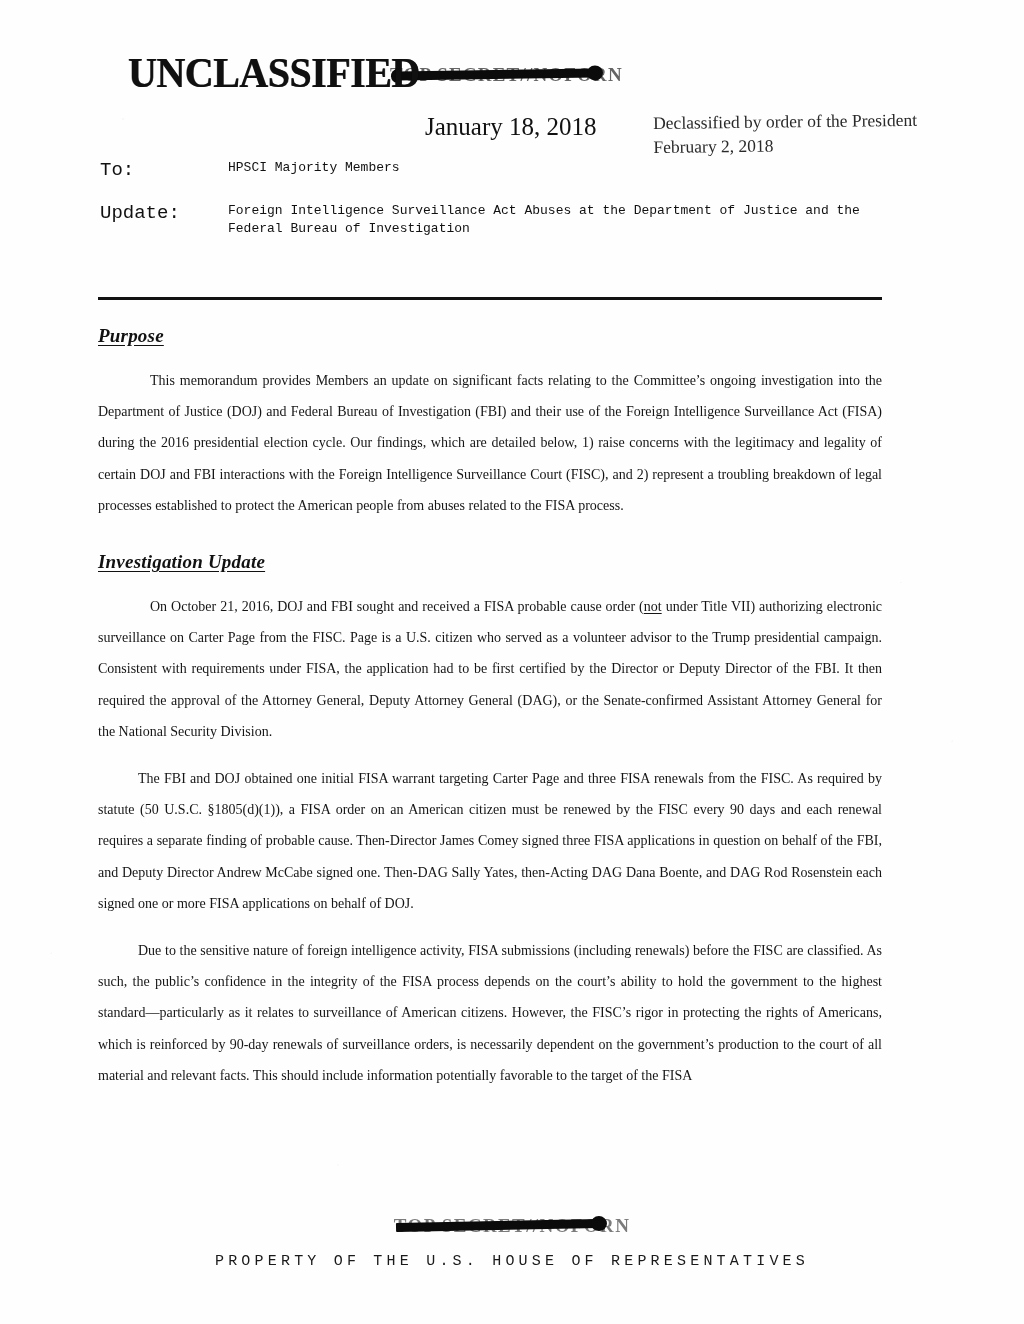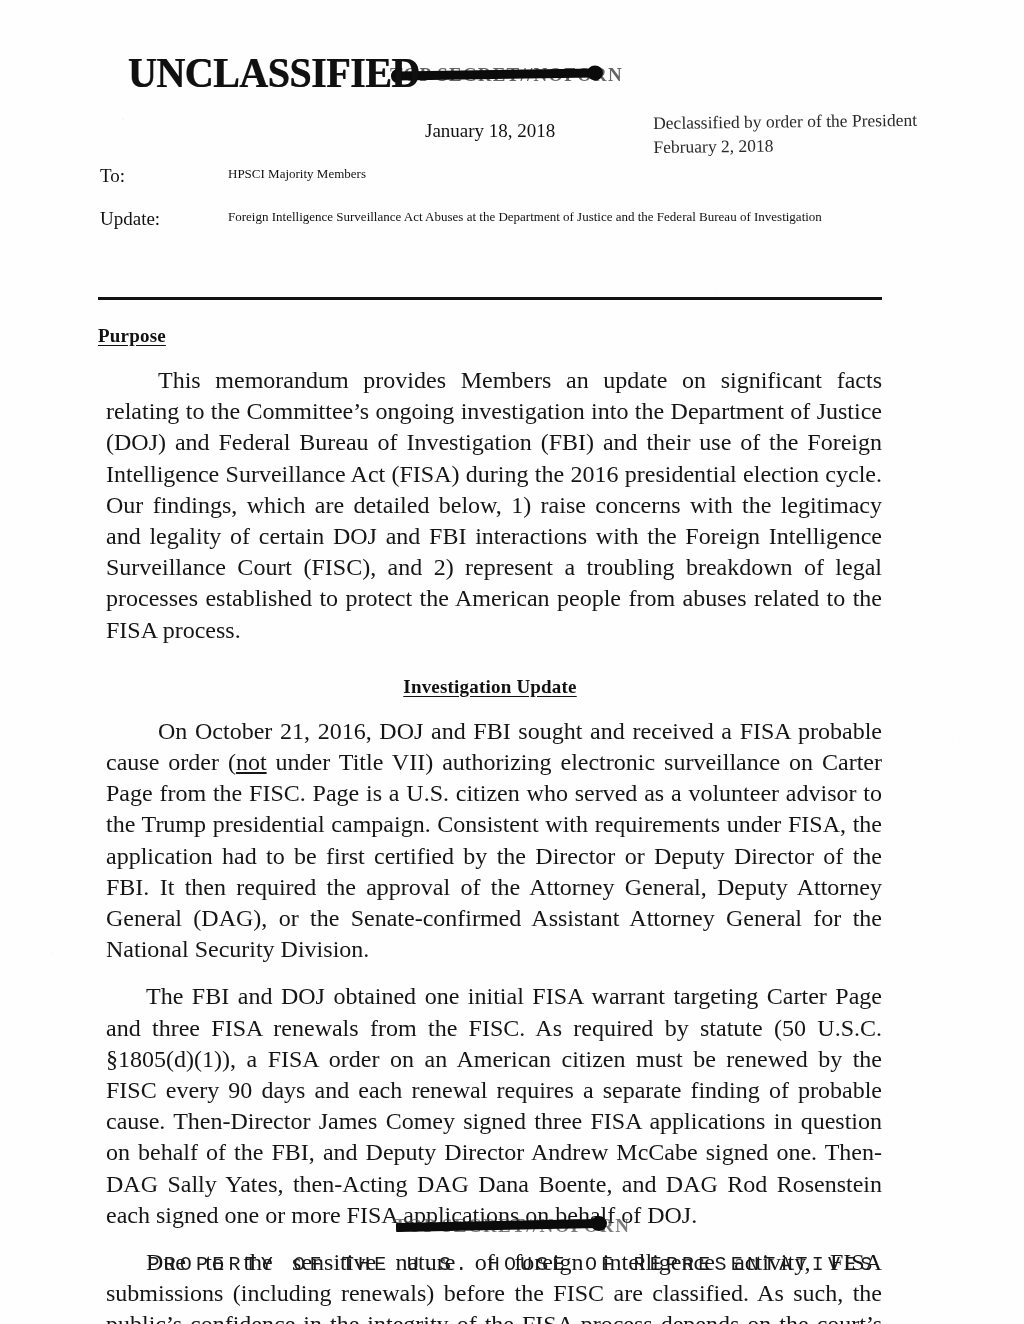--- a/index.html
+++ b/index.html
@@ -95,41 +95,42 @@
     width: 11px;
     height: 13px;
     background: #0b0b0b;
     border-radius: 50%;
   }
 
   
   .memo-date {
     position: absolute;
     left: 425px;
-    top: 120px;
-    font-size: 19px;
+    top: 113px;
+    font-size: 25px;
   }
   .declass-block {
     position: absolute;
     left: 653px;
     top: 112px;
     font-size: 17.5px;
     line-height: 1.35;
     color: #2a2a2a;
     transform: rotate(-0.7deg);
     transform-origin: left top;
   }
   .declass-block div { white-space: nowrap; }
 
   
   .memo-fields {
     position: absolute;
     left: 100px;
-    top: 165px;
+    top: 159px;
     width: 790px;
+    font-family: Liberation Mono, monospace;
   }
   .field-row {
     display: flex;
     align-items: flex-start;
     margin-bottom: 21px;
   }
   .field-label {
     width: 128px;
     flex: 0 0 128px;
     font-size: 19px;
@@ -155,26 +156,27 @@
     top: 325px;
     width: 784px;
   }
   h2.section-heading {
     font-size: 19px;
     font-weight: bold;
     margin: 0 0 18px 0;
     text-decoration: underline;
     text-underline-offset: 3px;
     letter-spacing: 0.2px;
-  }
-  h2.section-heading.spaced-above { margin-top: 30px; text-align: center; }
+    font-style: italic;
+  }
+  h2.section-heading.spaced-above { margin-top: 30px; }
   p.para {
-    font-size: 24px;
+    font-size: 14px;
     line-height: 31.2px;
-    margin: 0 0 16px 8px;
+    margin: 0 0 16px 0;
     text-align: justify;
     text-indent: 52px;
     color: #151515;
   }
   p.para.tight-indent { text-indent: 40px; }
   .u { text-decoration: underline; text-underline-offset: 2px; }
 
   
   .footer {
     position: absolute;
@@ -213,21 +215,21 @@
     right: -7px;
     top: -3px;
     width: 16px;
     height: 15px;
     background: #0b0b0b;
     border-radius: 50%;
   }
   .property-line {
     margin-top: 12px;
     font-family: "Liberation Mono", "DejaVu Sans Mono", monospace;
-    font-size: 20px;
+    font-size: 15px;
     letter-spacing: 4.2px;
     color: #1a1a1a;
     white-space: nowrap;
   }
 </style>
 </head>
 <body>
 
 <div class="page">
 

